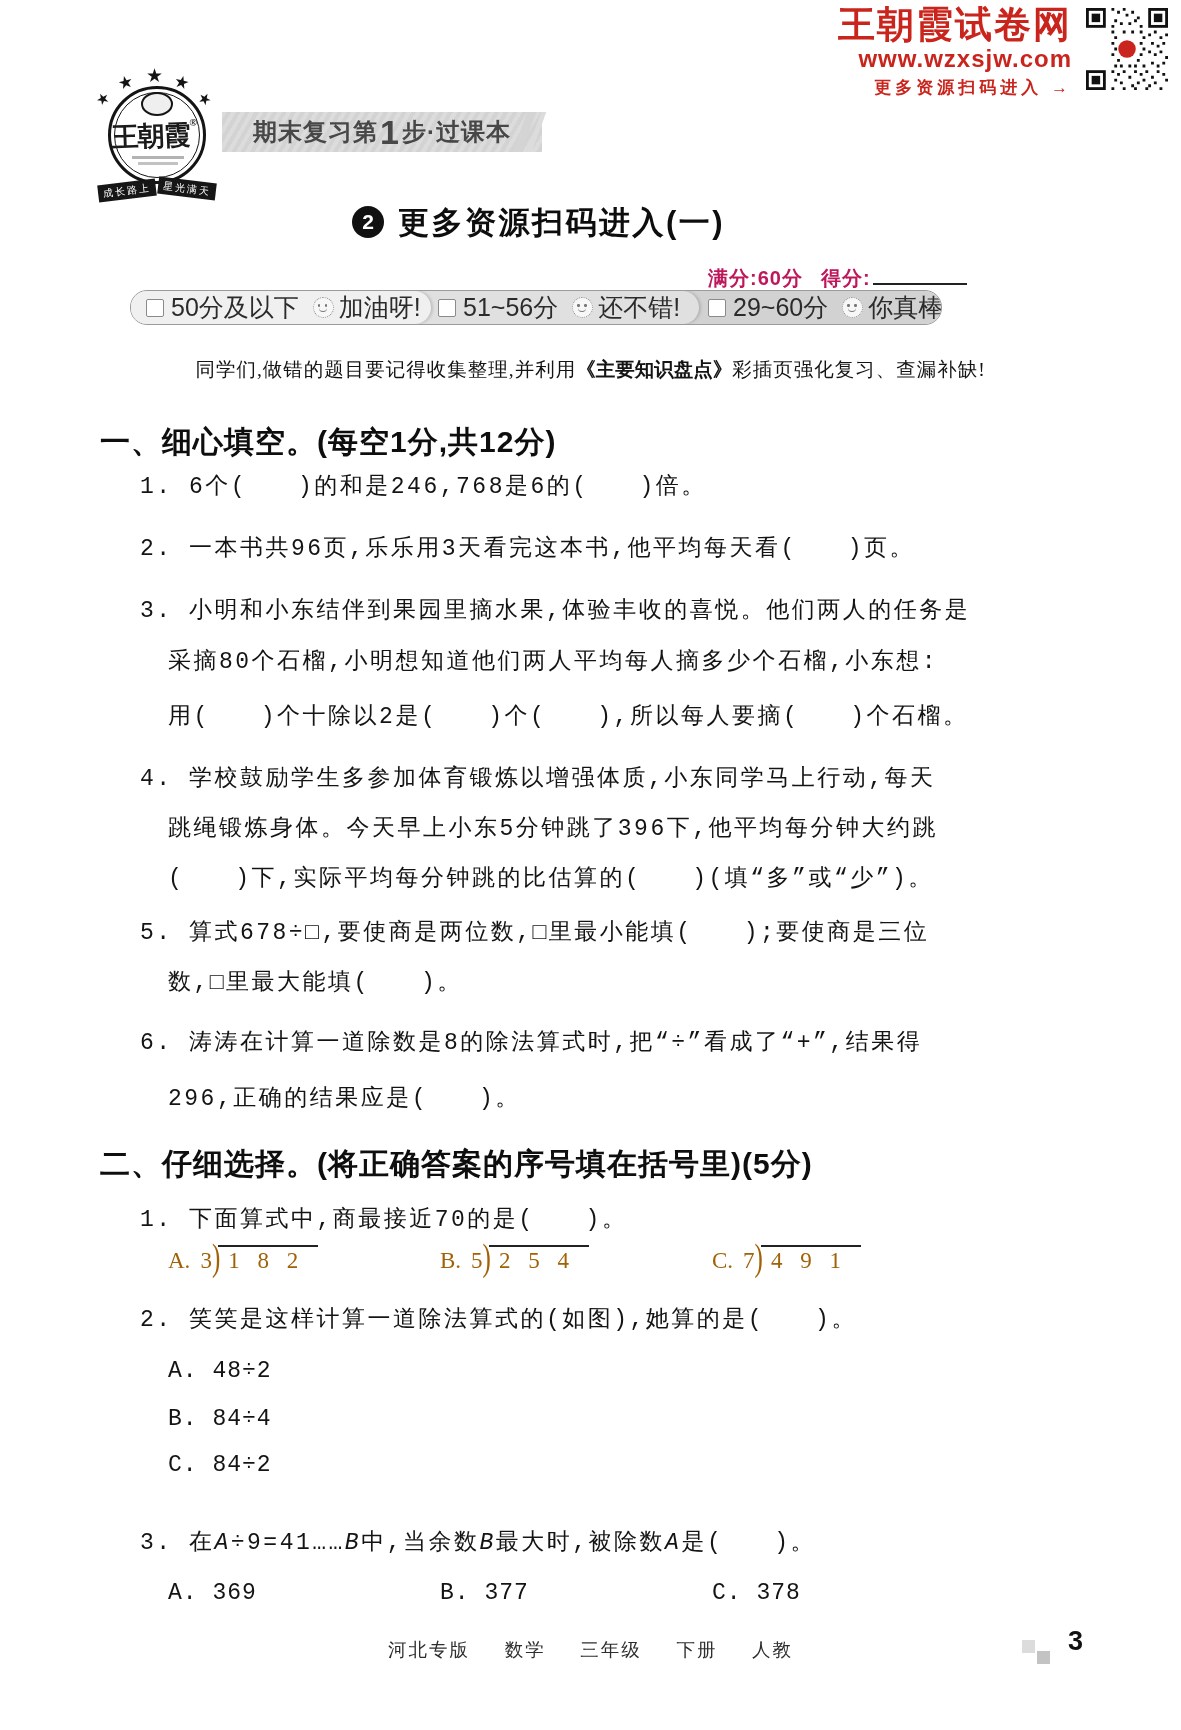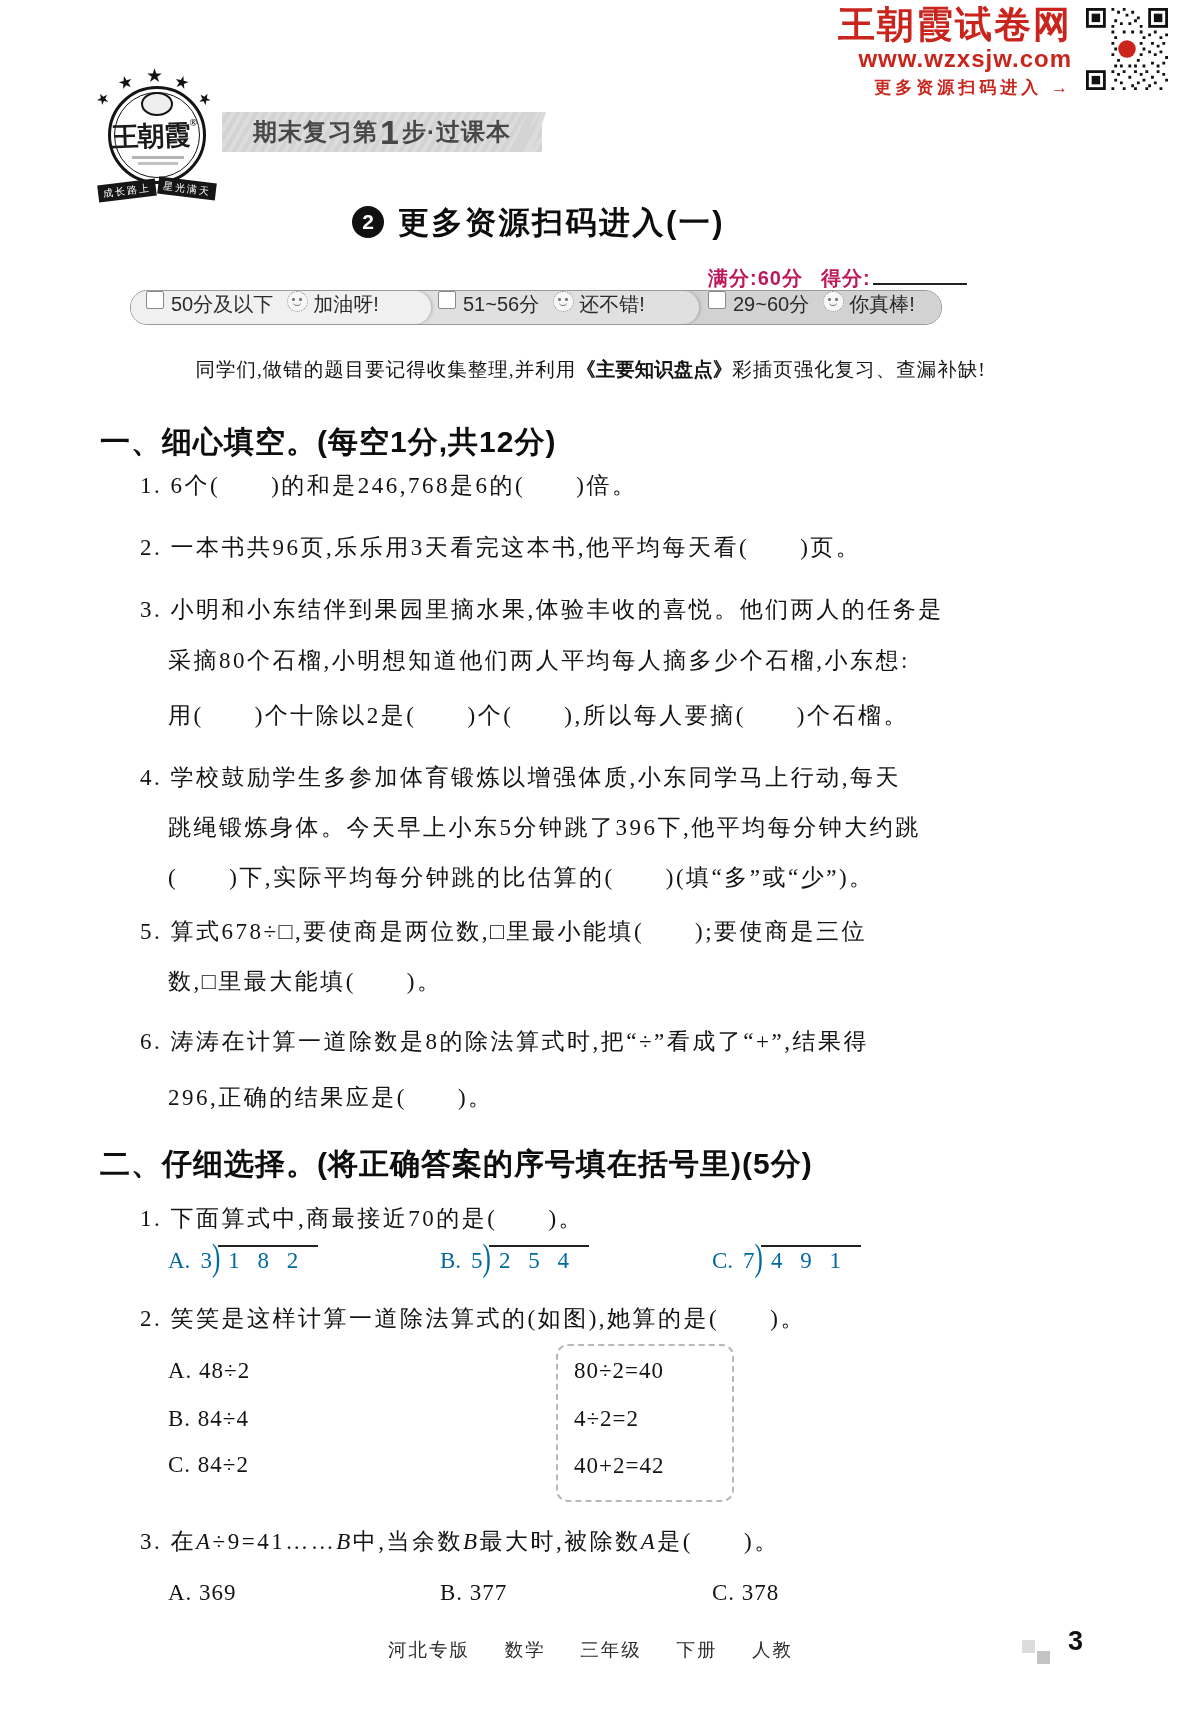--- a/index.html
+++ b/index.html
@@ -54,45 +54,45 @@
   .score-gap{display:inline-block;width:18px;}
   .score-blank{display:inline-block;width:94px;height:15px;border-bottom:2px solid #222;margin-left:2px;}
 
   
   .pill{position:absolute;left:130px;top:290px;width:810px;height:33px;border:1.5px solid #9b9b9b;
         border-radius:17px;overflow:hidden;background:#e9e9e9;}
   .seg{position:absolute;top:0;bottom:0;left:0;}
   .seg1{width:300px;background:#f0f0f0;border-radius:0 17px 17px 0;box-shadow:2px 0 3px rgba(0,0,0,.15);z-index:3;}
   .seg2{width:568px;background:#e0e0e0;border-radius:0 17px 17px 0;box-shadow:2px 0 3px rgba(0,0,0,.15);z-index:2;}
   .seg3{width:810px;background:#d2d2d2;z-index:1;}
-  .band-item{position:absolute;top:0;height:100%;display:flex;z-index:4;
-             font-size:20px;color:#2b2b2b;font-weight:500;white-space:nowrap;}
+  .band-item{position:absolute;top:0;height:100%;display:flex;align-items:center;z-index:4;
+             font-size:25px;color:#2b2b2b;font-weight:500;white-space:nowrap;}
   .bi1{left:15px;} .bi2{left:307px;} .bi3{left:577px;}
   .cbx{width:16px;height:16px;background:#fff;border:1.2px solid #8a8a8a;border-radius:2px;margin-right:7px;flex:0 0 auto;}
   .face{width:19px;height:19px;border-radius:50%;border:1.5px dotted #888;background:#f7f7f7;
         position:relative;margin:0 5px 0 14px;flex:0 0 auto;}
   .face::before{content:"";position:absolute;left:4px;top:6px;width:2.5px;height:2.5px;border-radius:50%;
         background:#777;box-shadow:7px 0 0 #777;}
   .face::after{content:"";position:absolute;left:5px;top:8px;width:8px;height:5px;
         border-bottom:1.5px solid #777;border-radius:0 0 8px 8px;}
 
   
   .notice{position:absolute;left:0;right:0;top:356px;text-align:center;font-size:19.5px;color:#141414;
           font-family:"Liberation Serif",serif;letter-spacing:1px;white-space:nowrap;}
   .notice b{font-family:"Liberation Sans",sans-serif;font-weight:800;letter-spacing:0;}
 
   
   .h{position:absolute;left:100px;font-weight:800;font-size:30px;letter-spacing:1px;color:#0e0e0e;white-space:nowrap;}
-  .q{position:absolute;font-family:Liberation Serif, serif;font-size:23px;letter-spacing:2.5px;
+  .q{position:absolute;font-family:Liberation Mono, monospace;font-size:23px;letter-spacing:2.5px;
      color:#141414;white-space:nowrap;}
   .tight{letter-spacing:1px;}
   .it{font-style:italic;}
 
   
-  .opt{position:absolute;font-family:"Liberation Serif",serif;font-size:23px;color:#0369a1;white-space:nowrap;}
+  .opt{position:absolute;font-family:"Liberation Serif",serif;font-size:23px;color:#a16207;white-space:nowrap;}
   .lab{margin-right:10px;letter-spacing:0;}
   .paren{display:inline-block;transform:scaleY(1.55);transform-origin:50% 68%;font-size:25px;}
   .dvd{display:inline-block;border-top:2px solid #222;padding:1px 14px 0 10px;letter-spacing:6px;margin-left:-2px;}
 
   
   .exbox{position:absolute;left:556px;top:1344px;width:174px;height:154px;
          border:2px dashed #b8b8b8;border-radius:12px;}
   .exline{position:absolute;left:16px;font-family:"Liberation Serif",serif;font-size:23px;
           letter-spacing:1px;color:#141414;white-space:nowrap;}
 
@@ -224,25 +224,20 @@
   </div>
   <div class="opt" style="left:712px;top:1245px;">
     <span class="lab">C.</span><span>7</span><span class="paren">)</span><span class="dvd">4 9 1</span>
   </div>
 
   <div class="q" style="left:140px;top:1303px;">2. 笑笑是这样计算一道除法算式的(如图),她算的是(　　)。</div>
   <div class="q tight" style="left:168px;top:1358px;">A. 48÷2</div>
   <div class="q tight" style="left:168px;top:1406px;">B. 84÷4</div>
   <div class="q tight" style="left:168px;top:1452px;">C. 84÷2</div>
 
-  <div class="exbox">
-    <div class="exline" style="top:12px;">80÷2=40</div>
-    <div class="exline" style="top:60px;">4÷2=2</div>
-    <div class="exline" style="top:107px;">40+2=42</div>
-  </div>
 
   <div class="q" style="left:140px;top:1526px;">
     <span>3. 在</span><span class="it">A</span><span>÷9=41……</span><span class="it">B</span><span>中,当余数</span><span class="it">B</span><span>最大时,被除数</span><span class="it">A</span><span>是(　　)。</span>
   </div>
   <div class="q tight" style="left:168px;top:1580px;">A. 369</div>
   <div class="q tight" style="left:440px;top:1580px;">B. 377</div>
   <div class="q tight" style="left:712px;top:1580px;">C. 378</div>
 
   <div class="footer">
     <span>河北专版</span>

